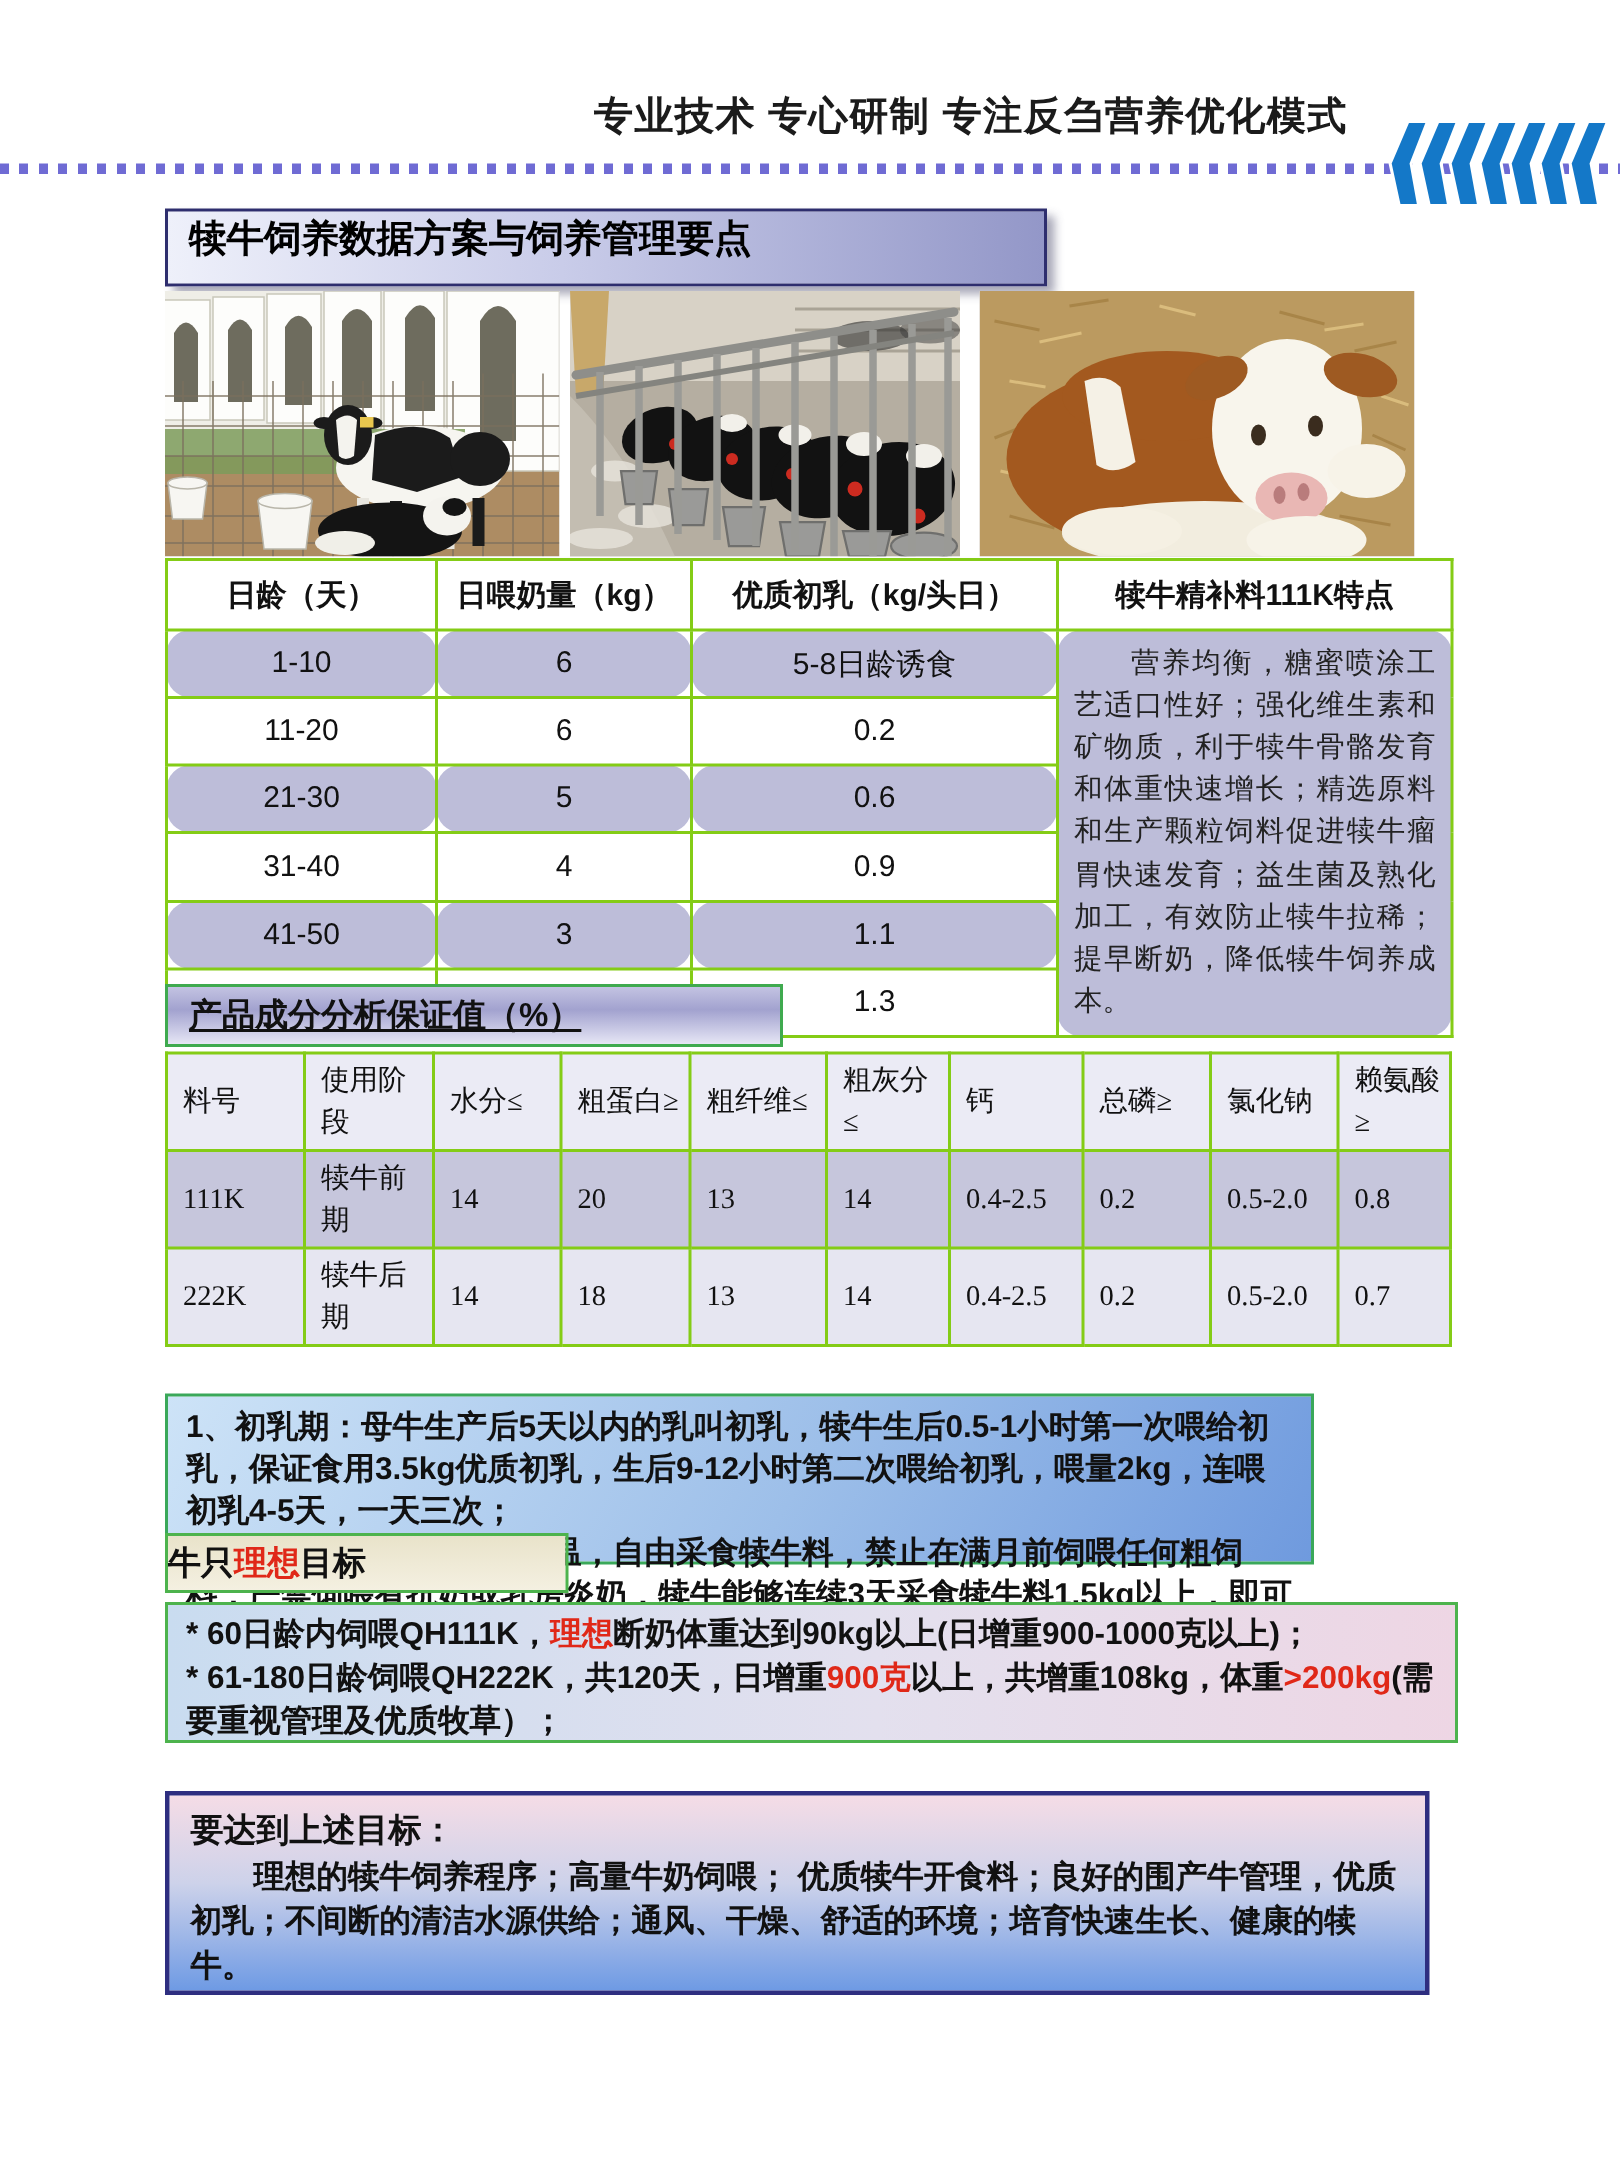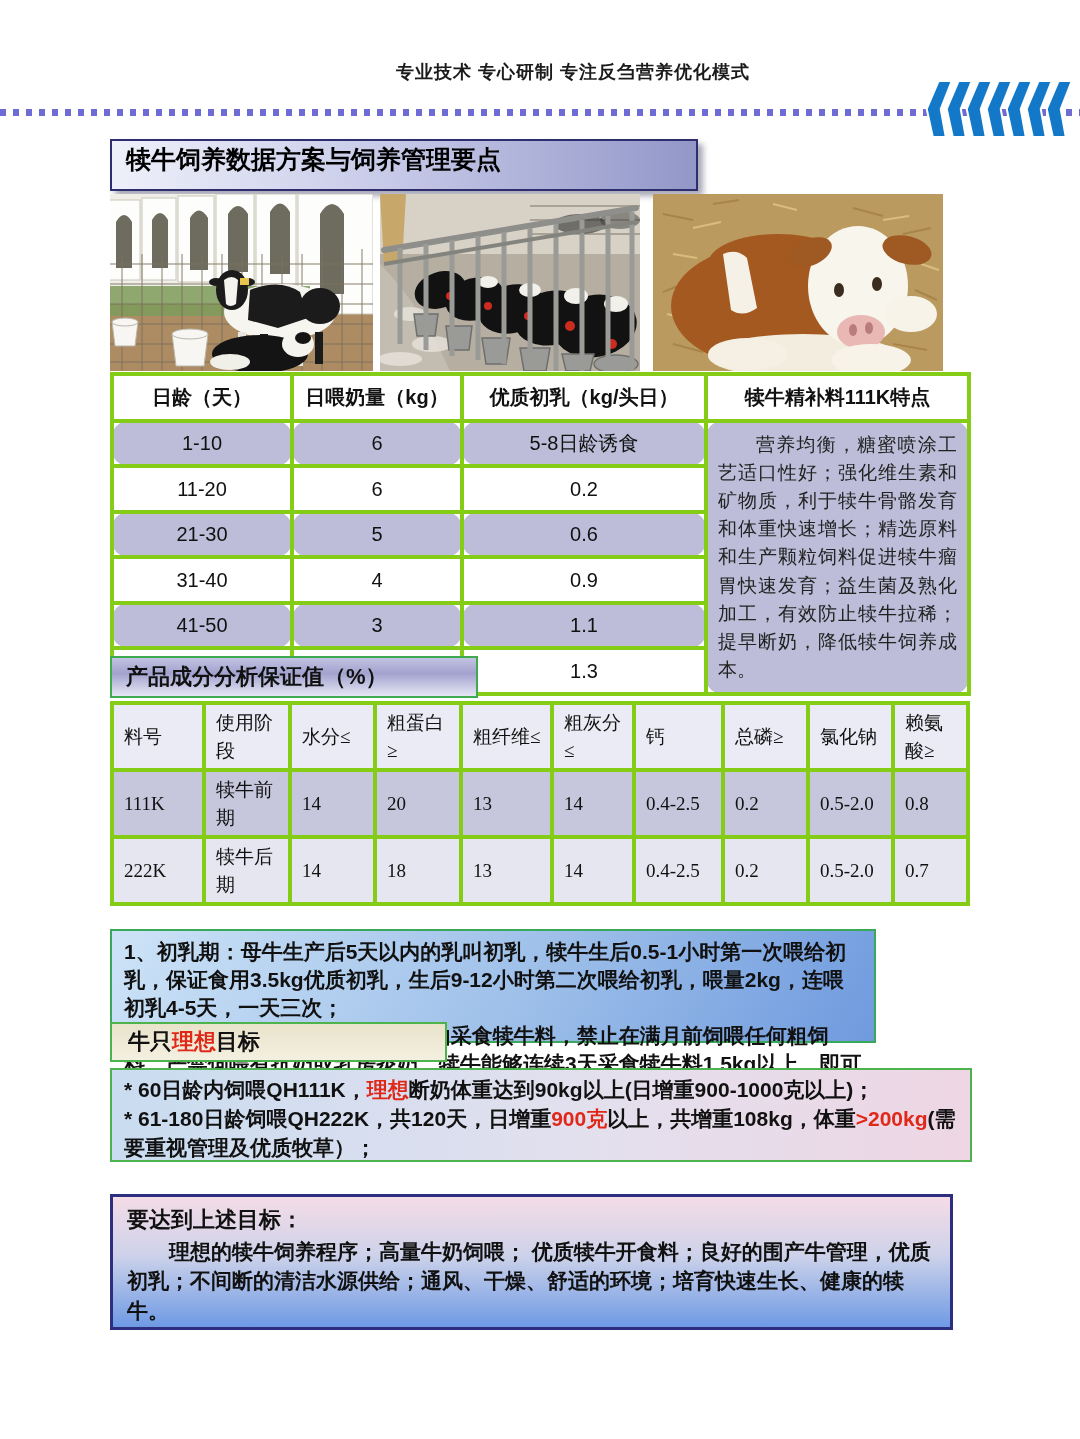--- a/index.html
+++ b/index.html
@@ -4,21 +4,21 @@
 <style>
   * { box-sizing: border-box; }
   html,body { margin:0; padding:0; }
   body {
     width:1080px; height:1439px; position:relative; background:#ffffff;
     font-family:"Liberation Sans", sans-serif; color:#111;
   }
   .abs { position:absolute; }
 
   
-  .slogan { left:396px; top:60px; font-size:18px; font-weight:bold; letter-spacing:1px; color:#1b1b1b; white-space:nowrap; }
+  .slogan { left:396px; top:60px; font-size:26px; font-weight:bold; letter-spacing:1px; color:#1b1b1b; white-space:nowrap; }
 
   
   .dotline { left:0; top:109px; width:1080px; height:7px;
     background-image:repeating-linear-gradient(90deg,#6f6bd4 0 6px, transparent 6px 13px); }
 
   
   .chevrons { left:908px; top:78px; width:168px; height:62px; }
 
   
   .title-banner { left:110px; top:139px; width:588px; height:52px;
@@ -29,52 +29,52 @@
   
   .photo { top:194px; height:177px; overflow:hidden; background:#ddd; }
   .photo svg { display:block; }
   .photo1 { left:110px; width:263px; }
   .photo2 { left:380px; width:260px; }
   .photo3 { left:653px; width:290px; }
 
   
   table { border-collapse:collapse; }
   .tbl { position:absolute; background:#fff; }
-  .tbl th, .tbl td { border:4px solid #84cc16; }
+  .tbl th, .tbl td { border:2px solid #84cc16; }
 
   .t1 { left:110px; top:372px; width:857px; table-layout:fixed; }
   .t1 th { height:47px; font-size:20px; font-weight:bold; text-align:center; background:#ffffff; }
   .t1 td { height:38px; font-size:20px; text-align:center; }
   .t1 tr.alt td { background:#bdbdd9;border-radius:16px; }
   .t1 td.feature { background:#c6c6e0; text-align:justify; vertical-align:top;
     font-family:"Liberation Serif", serif; font-size:19px; line-height:1.48;
     padding:8px 10px; text-indent:2em; color:#222; }
 
-  .sec-banner { left:110px; top:656px; width:368px; height:42px;
+  .sec-banner { left:110px; top:656px; width:412px; height:42px;
     background:linear-gradient(180deg,#c3c3e2 0%,#a2a2cf 40%,#e6e6f5 100%);
-    border:2px solid #3faa4f; font-size:22px; font-weight:bold; line-height:38px; padding-left:14px; }
+    border:2px solid #3faa4f; font-size:22px; font-weight:bold; line-height:38px; padding-left:14px;text-decoration:underline; }
 
   .t2 { left:110px; top:701px; width:856px; table-layout:fixed;
     font-family:"Liberation Serif", serif; }
   .t2 th { height:60px; font-size:19px; font-weight:normal; text-align:left; vertical-align:middle;
     padding:4px 6px 4px 10px; background:#ebebf5; line-height:1.45; }
   .t2 td { height:62px; font-size:19px; text-align:left; vertical-align:middle;
     padding:4px 6px 4px 10px; line-height:1.45; }
   .t2 tr.r1 td { background:#c6c6dc; }
   .t2 tr.r2 td { background:#e6e6f1; }
 
   
   .notes { left:110px; top:929px; width:766px; height:114px;
     background:linear-gradient(120deg,#cde3f7 0%,#9dbfe9 55%,#6f9ade 100%);
     border:2px solid #3aa85a; padding:7px 12px; font-size:21px; font-weight:bold; line-height:1.33; }
 
   
-  .ideal-banner { left:110px; top:1022px; width:337px; height:40px;
+  .ideal-banner { left:110px; top:1022px; width:269px; height:40px;
     background:linear-gradient(180deg,#e9e3ca 0%,#f4f0e1 100%);
-    border:2px solid #4db34d; font-size:22px; font-weight:bold; line-height:36px; padding-left:16px; }
+    border:2px solid #4db34d; font-size:22px; font-weight:bold; line-height:36px; padding-left:0; }
 
   
   .goals { left:110px; top:1068px; width:862px; height:94px;
     background:linear-gradient(90deg,#c9dcf0 0%,#e3e0ee 55%,#eed6e4 100%);
     border:2px solid #4db34d; padding:6px 12px; font-size:21px; font-weight:bold; line-height:1.38; }
 
   .red { color:#e02818; }
 
   
   .target { left:110px; top:1194px; width:843px; height:136px;

